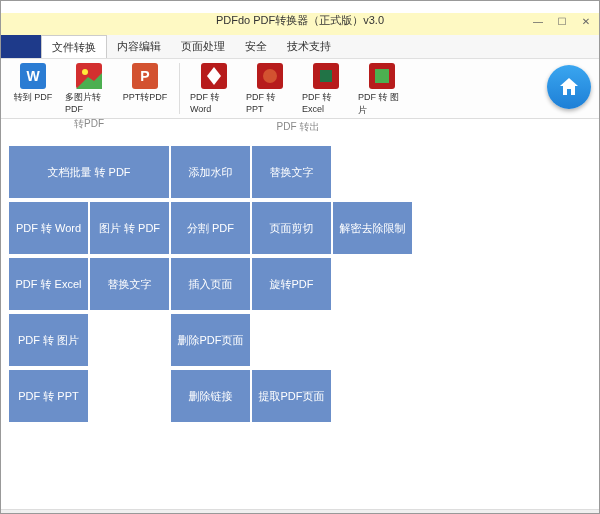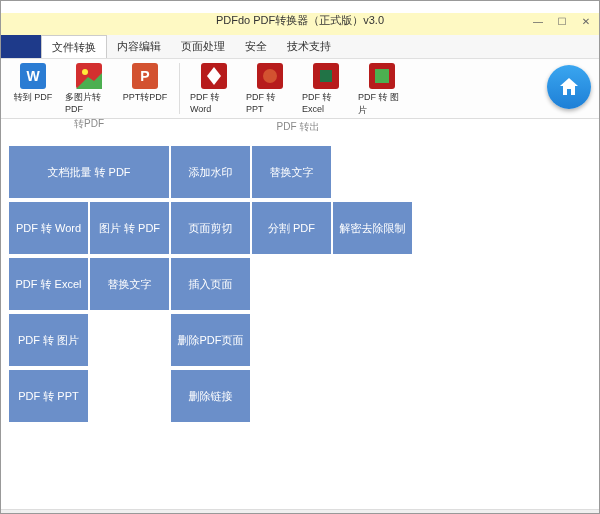--- a/index.html
+++ b/index.html
@@ -119,31 +119,33 @@
 </div>
 
 <div class="content">
   <div class="grid">
     <div class="tile wide">文档批量 转 PDF</div>
     <div class="tile norm">添加水印</div>
     <div class="tile norm">替换文字</div>
     <div class="row-break"></div>
     <div class="tile norm">PDF 转 Word</div>
     <div class="tile norm">图片 转 PDF</div>
+    <div class="tile norm">分割 PDF</div>
     <div class="tile norm">页面剪切</div>
-    <div class="tile norm">分割 PDF</div>
     <div class="tile norm">解密去除限制</div>
     <div class="row-break"></div>
     <div class="tile norm">PDF 转 Excel</div>
     <div class="tile norm">替换文字</div>
     <div class="tile norm">插入页面</div>
+    <div class="tile norm">旋转PDF</div>
     <div class="row-break"></div>
     <div class="tile norm">PDF 转 图片</div>
     <div class="tile norm" style="visibility:hidden"></div>
     <div class="tile norm">删除PDF页面</div>
     <div class="row-break"></div>
     <div class="tile norm">PDF 转 PPT</div>
     <div class="tile norm" style="visibility:hidden"></div>
     <div class="tile norm">删除链接</div>
+    <div class="tile norm">提取PDF页面</div>
   </div>
 </div>
 
 <div class="footer"></div>
 
 </body></html>

